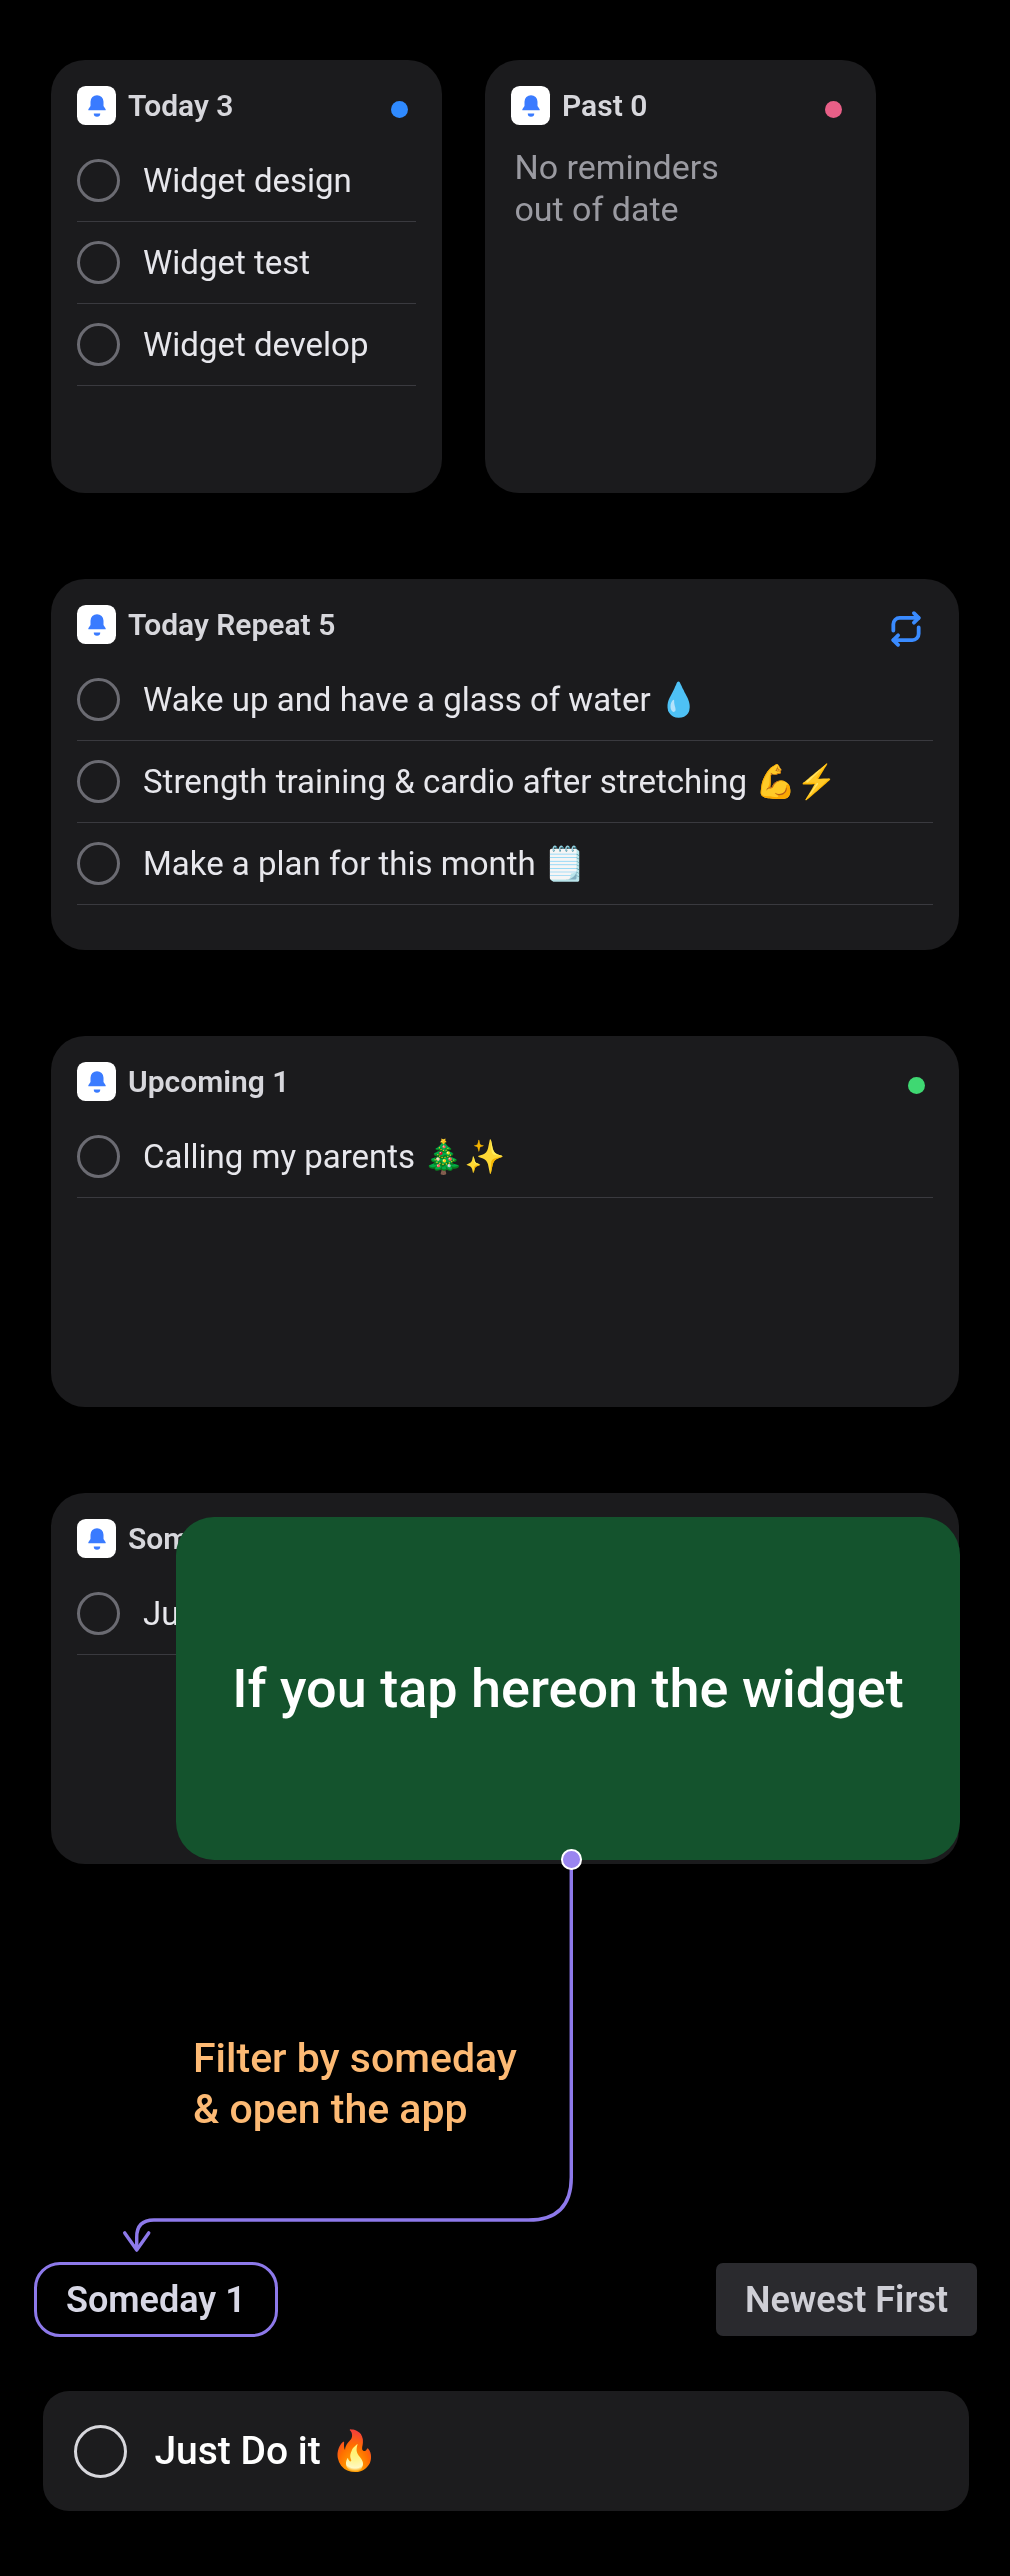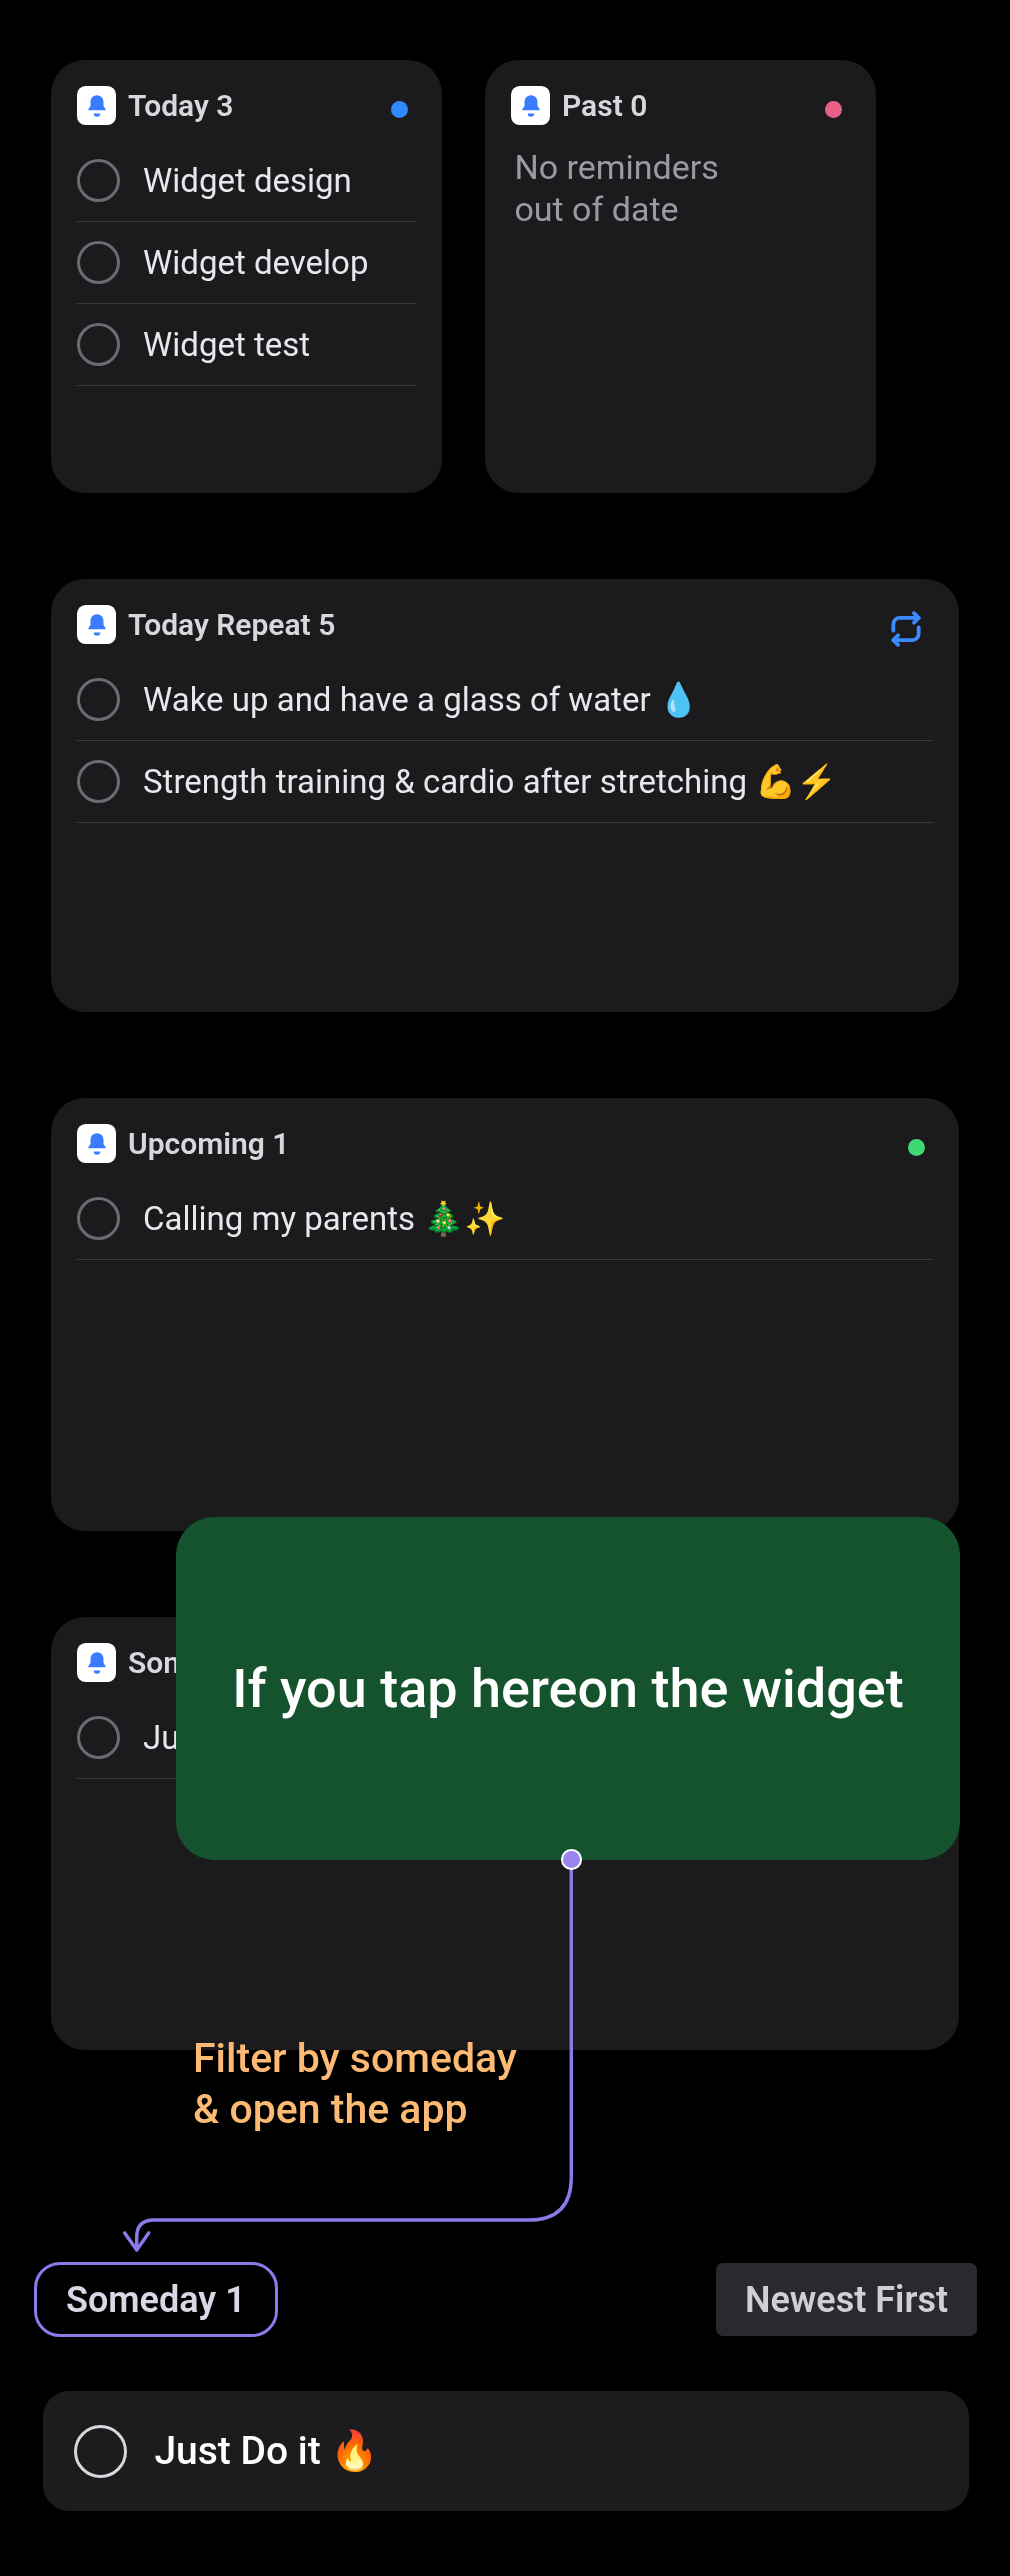--- a/index.html
+++ b/index.html
@@ -27,21 +27,21 @@
     border-radius: 34px;
     padding: 26px 26px 17px 26px;
     position: relative;
   }
   .widget-sm {
     width: 391px;
     height: 433px;
   }
   .widget-lg {
     width: 908px;
-    height: 433px;
+    height: 371px;
     margin-bottom: 86px;
   }
   .widget-header {
     display: flex;
     align-items: center;
     gap: 12px;
     margin-bottom: 15.4px;
   }
   .bell-square {
     width: 39px;
@@ -231,25 +231,25 @@
         <span class="widget-title">Today 3</span>
       </div>
       <span class="dot" style="background: rgb(47, 138, 255);"></span>
       <ul class="task-list">
         <li class="task-item">
           <span class="task-checkbox"></span>
           <span class="task-label">Widget design</span>
         </li>
         <li class="task-item">
           <span class="task-checkbox"></span>
-          <span class="task-label">Widget develop</span>
+          <span class="task-label">Widget test</span>
         </li>
         <li class="task-item">
           <span class="task-checkbox"></span>
-          <span class="task-label">Widget test</span>
+          <span class="task-label">Widget develop</span>
         </li>
       </ul>
     </div>
 
     <div class="widget widget-sm">
       <div class="widget-header">
         <span class="bell-square">
           <svg width="26" height="26" viewBox="0 0 24 24" fill="#3a7bff">
               <path d="M12 2a6 6 0 0 0-6 6v4l-2 3v1h16v-1l-2-3V8a6 6 0 0 0-6-6zm0 20a3 3 0 0 0 3-3H9a3 3 0 0 0 3 3z"></path>
             </svg>
@@ -281,20 +281,24 @@
     </span>
     <ul class="task-list">
       <li class="task-item">
         <span class="task-checkbox"></span>
         <span class="task-label">Wake up and have a glass of water 💧</span>
       </li>
       <li class="task-item">
         <span class="task-checkbox"></span>
         <span class="task-label">Strength training &amp; cardio after stretching 💪⚡</span>
       </li>
+      <li class="task-item">
+        <span class="task-checkbox"></span>
+        <span class="task-label">Make a plan for this month 🗒️</span>
+      </li>
     </ul>
   </div>
 
   <div class="widget widget-lg">
     <div class="widget-header">
       <span class="bell-square">
         <svg width="26" height="26" viewBox="0 0 24 24" fill="#3a7bff">
             <path d="M12 2a6 6 0 0 0-6 6v4l-2 3v1h16v-1l-2-3V8a6 6 0 0 0-6-6zm0 20a3 3 0 0 0 3-3H9a3 3 0 0 0 3 3z"></path>
           </svg>
       </span>

